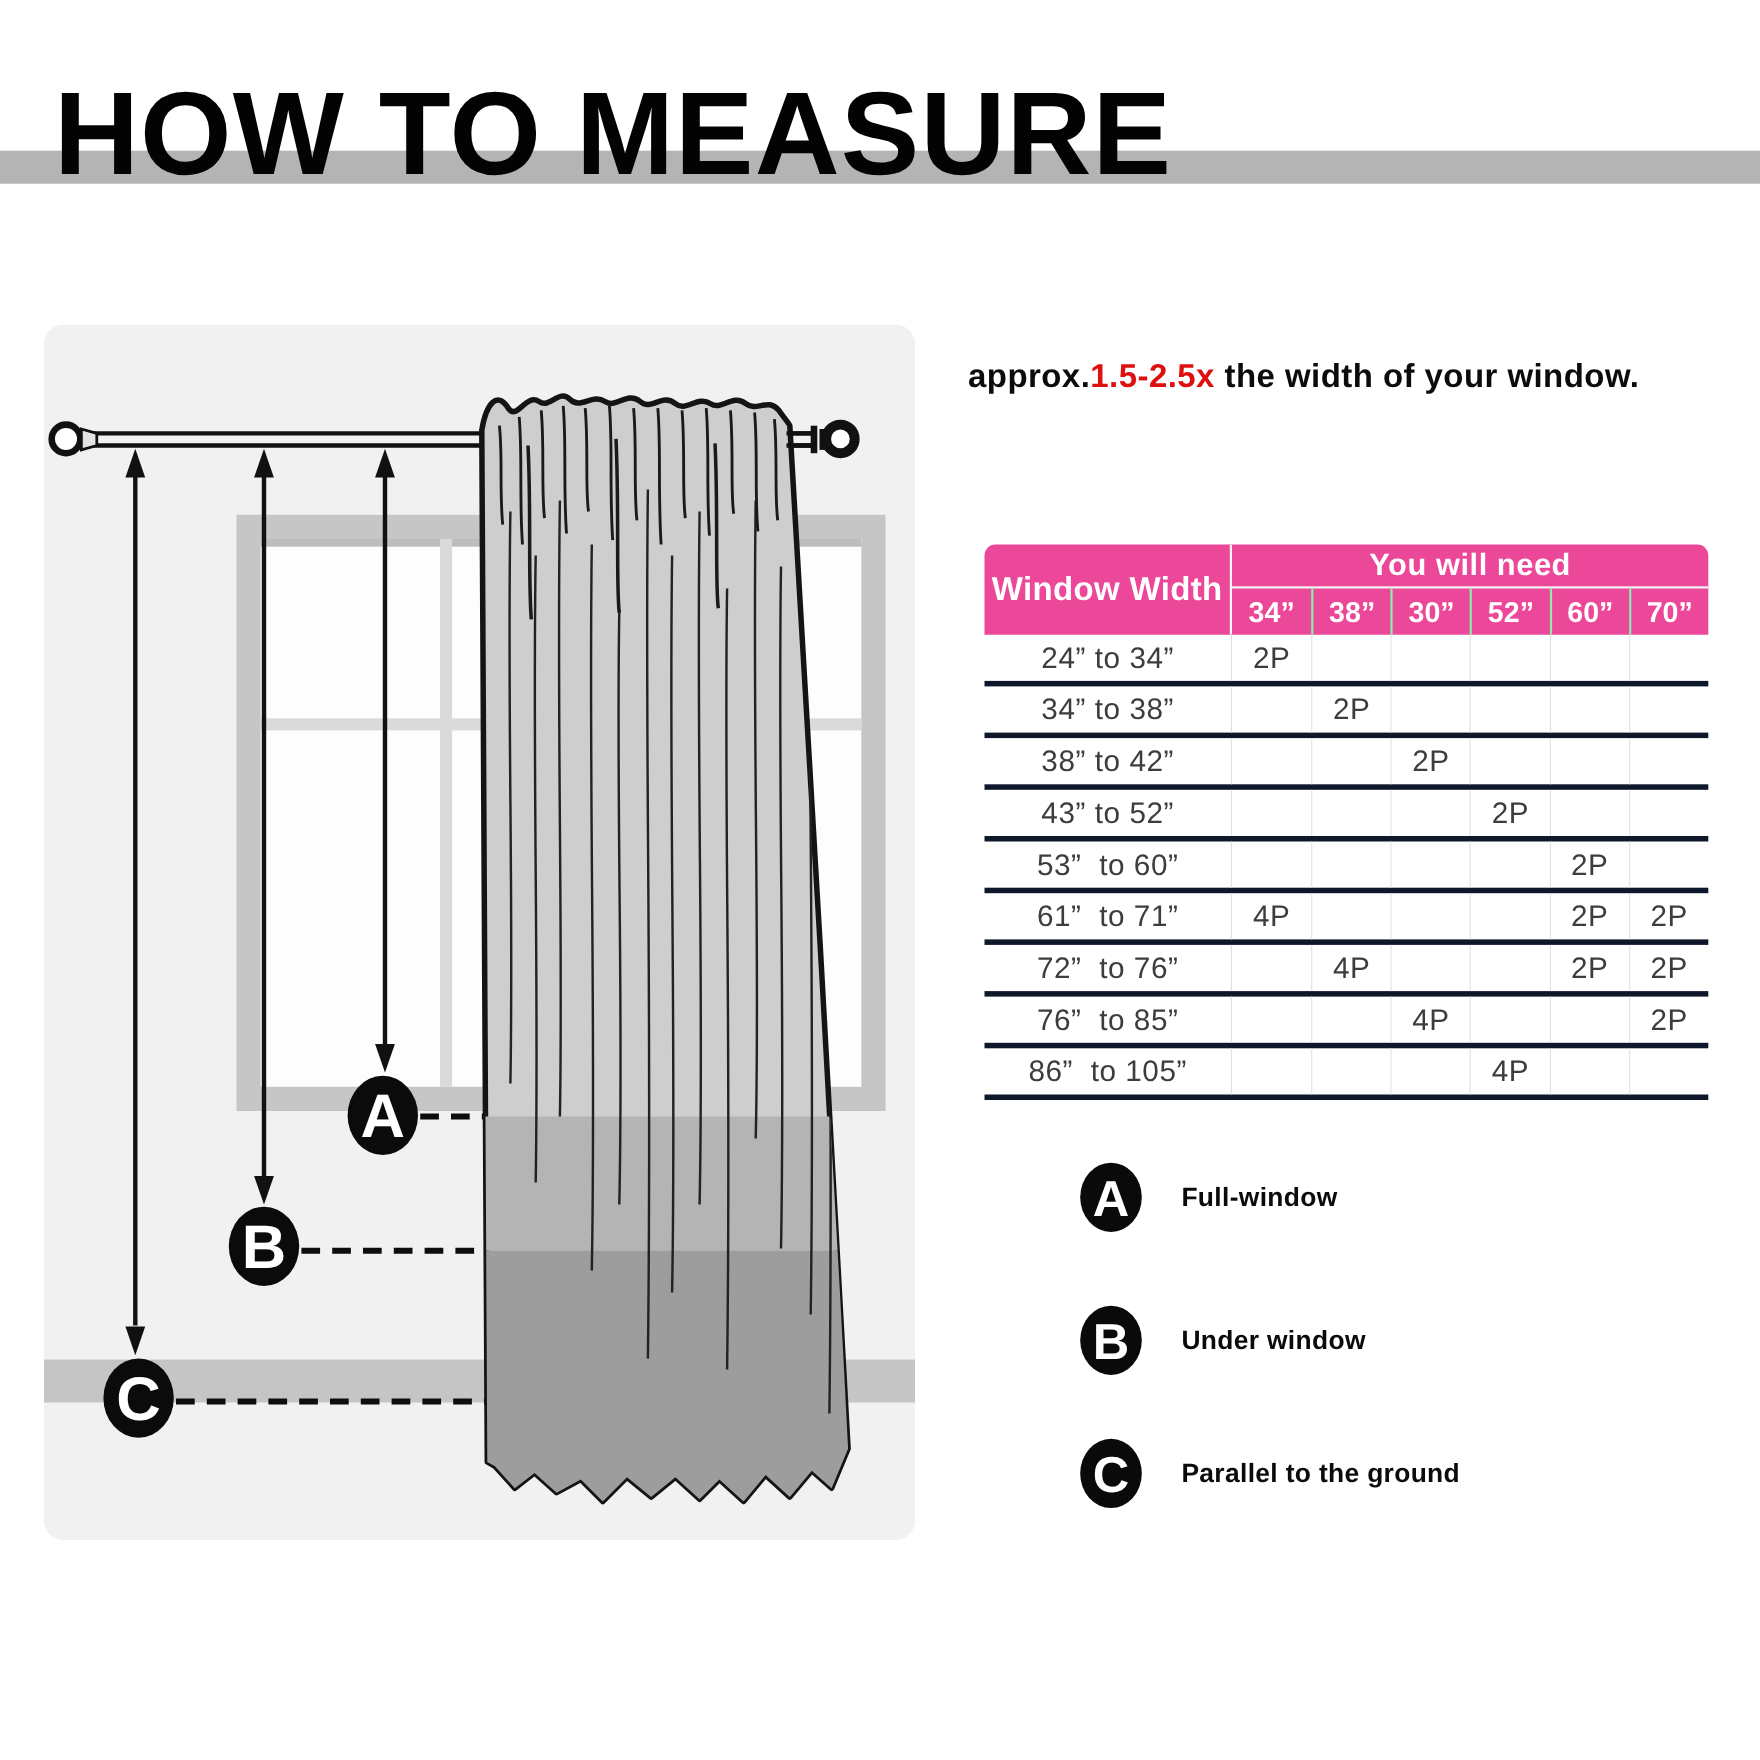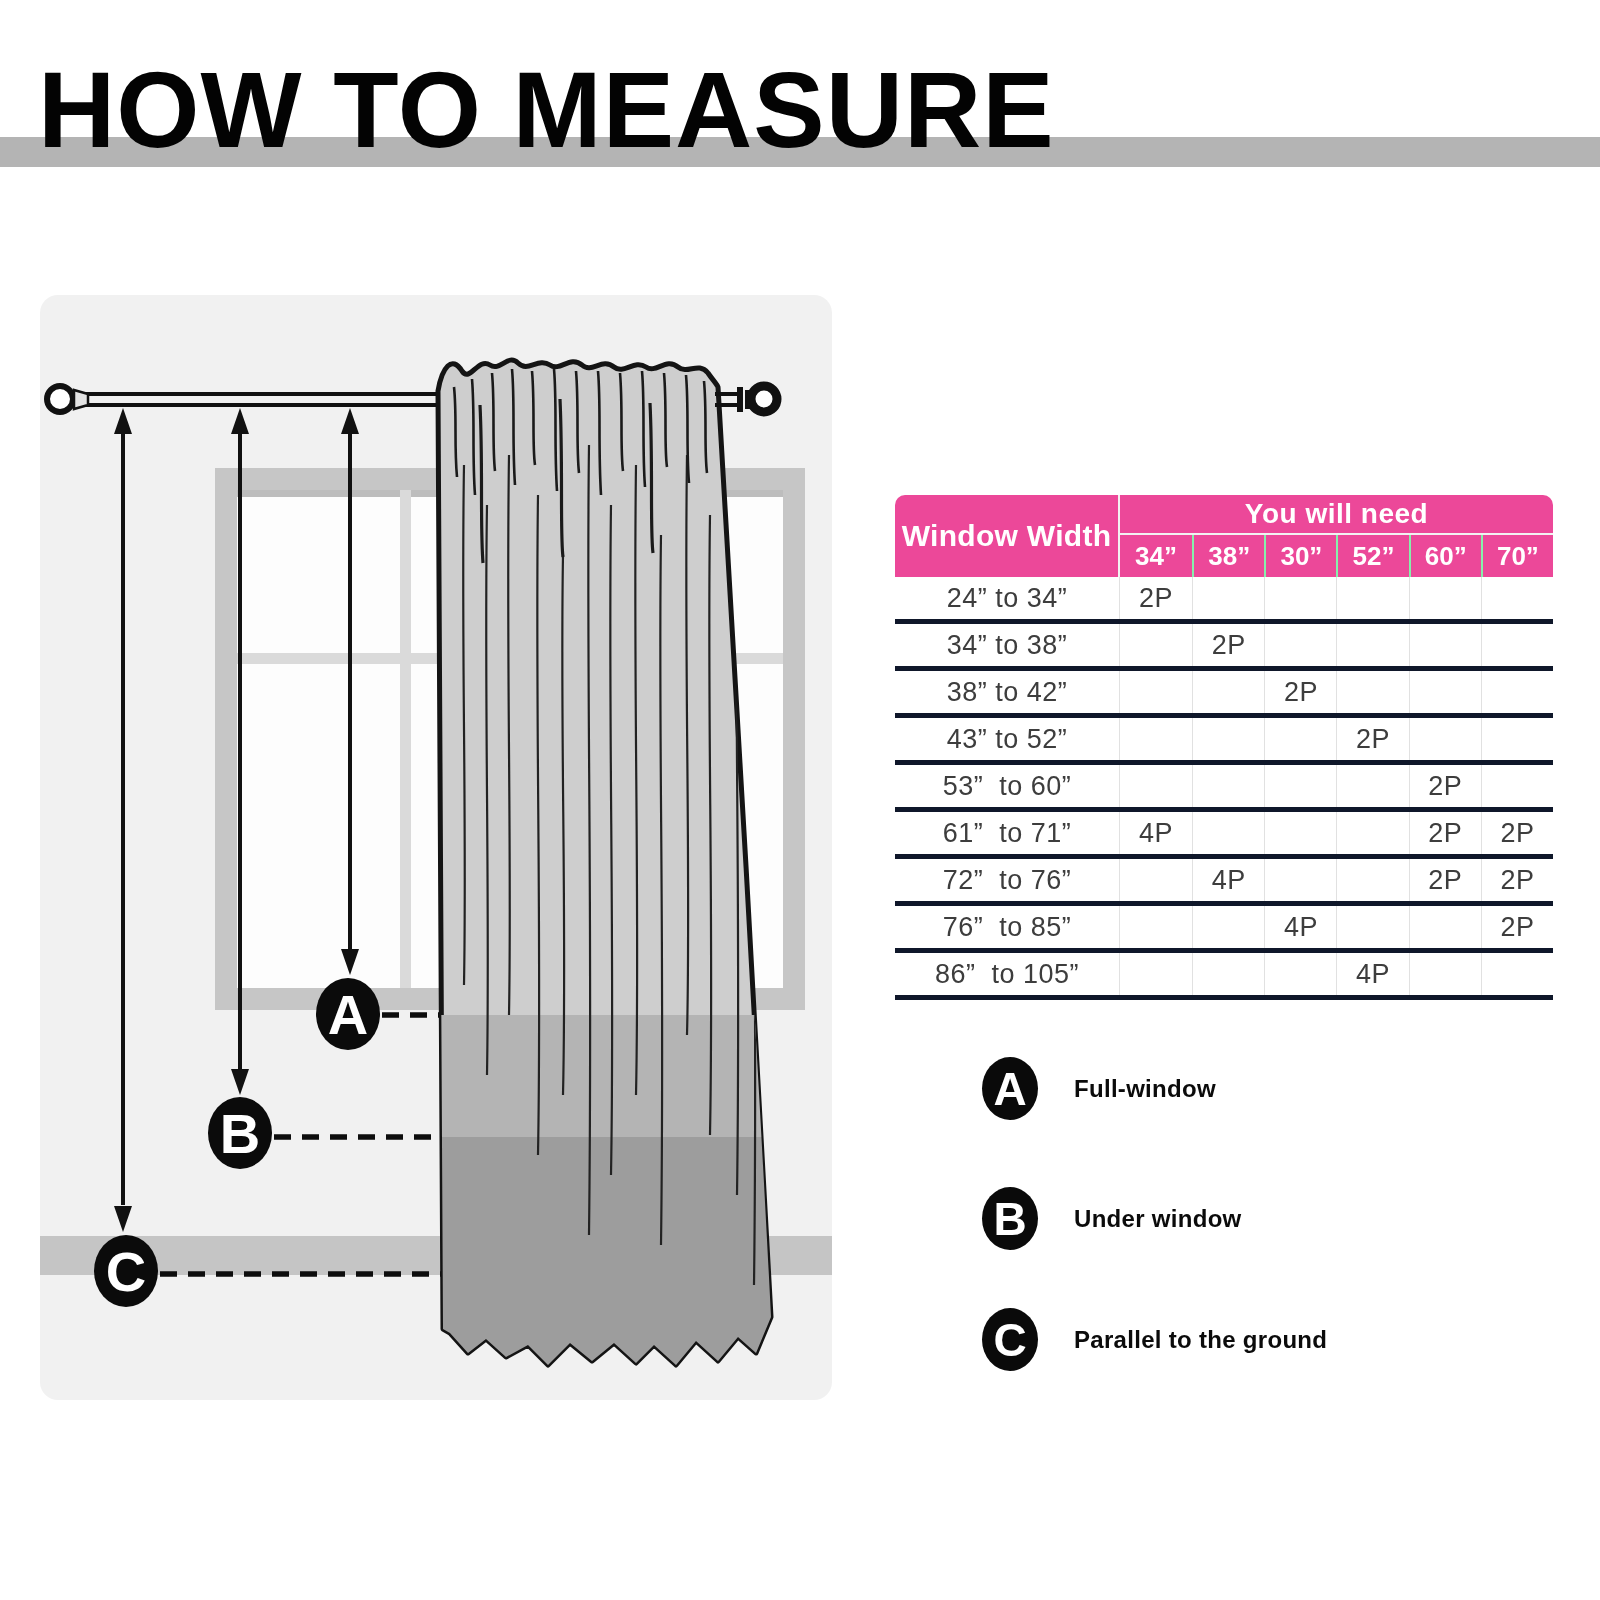--- a/index.html
+++ b/index.html
@@ -1,21 +1,21 @@
 <!DOCTYPE html>
 <html><head>
 <meta charset="utf-8">
 <style>
   html,body{margin:0;padding:0;background:#ffffff;}
   body{width:1600px;height:1600px;position:relative;overflow:hidden;
        font-family:"Liberation Sans","DejaVu Sans",sans-serif;color:#111;}
 
   
   .title-band{position:absolute;left:0;top:137px;width:1600px;height:30px;background:#b4b4b4;}
-  .page-title{position:absolute;left:33px;top:52px;margin:5px;line-height:1;
+  .page-title{position:absolute;left:33px;top:52px;margin:16px;line-height:1;
               font-size:107px;font-weight:bold;letter-spacing:1px;color:#030303;white-space:nowrap;}
 
   
   .diagram-wrap{position:absolute;left:40px;top:295px;width:792px;height:1105px;}
   .diagram-wrap svg{display:block;}
 
   
   .intro{position:absolute;left:880px;top:316px;width:690px;
          font-size:30px;font-weight:bold;line-height:53px;letter-spacing:.4px;color:#0c0c0c;}
   .intro .hl{color:#de0f0f;}
@@ -176,20 +176,21 @@
     <text class="marker-letter" x="200" y="858" font-size="56" text-anchor="middle">B</text>
   </g>
   <g>
     <ellipse cx="86" cy="976" rx="32" ry="36" fill="#0b0b0b"></ellipse>
     <text class="marker-letter" x="86" y="996" font-size="56" text-anchor="middle">C</text>
   </g>
 </svg>
 </div>
 
 <div class="intro">
+  <div><span>approx.</span><span class="hl">1.5-2.5x</span><span> the width of your window.</span></div>
 </div>
 
 <div class="size-table">
   <div class="thead">
     <div class="corner">Window Width</div>
     <div class="group">You will need</div>
     <div class="size first">34”</div>
     <div class="size">38”</div>
     <div class="size">30”</div>
     <div class="size">52”</div>

